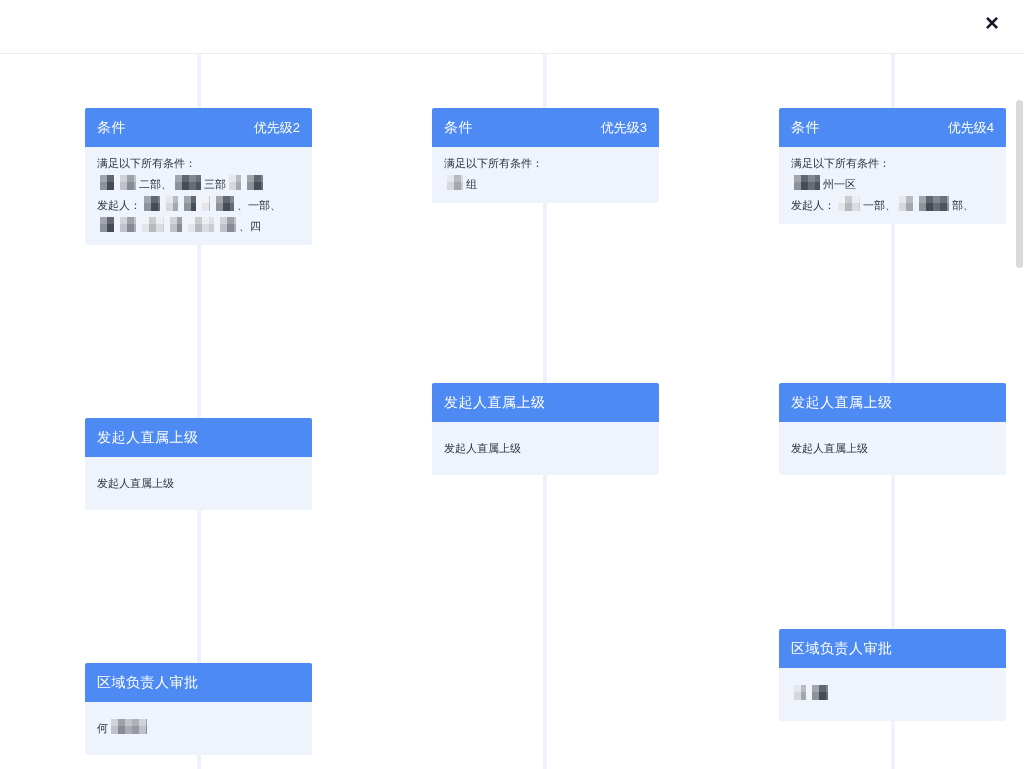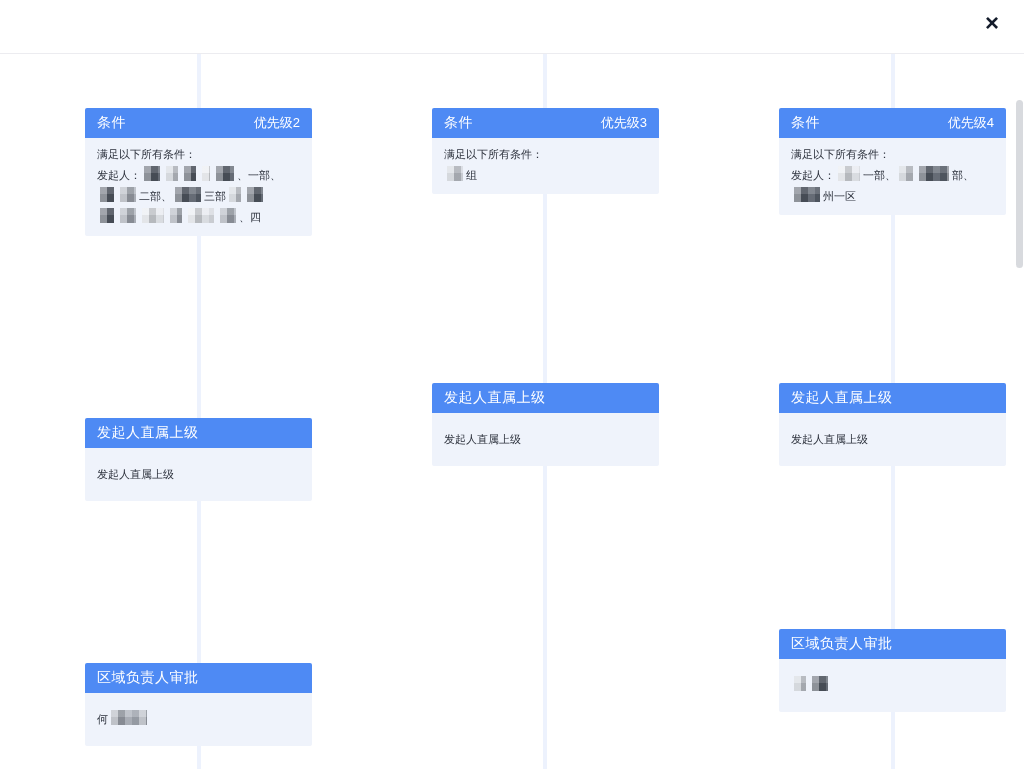--- a/index.html
+++ b/index.html
@@ -31,21 +31,21 @@
   .line-1{left:197px}
   .line-2{left:543px}
   .line-3{left:891px}
 
   
   .card{
     position:absolute;width:227px;z-index:2;border-radius:2px;overflow:hidden;
   }
   .card-head{
     display:flex;justify-content:space-between;align-items:center;
-    height:30px;padding:0 12px;box-sizing:border-box;
+    height:39px;padding:0 12px;box-sizing:border-box;
     background:var(--header-blue,#4e8af4);color:#ffffff;
   }
   .card-head .title{font-size:14px;font-weight:500;letter-spacing:.5px;}
   .card-head .prio{font-size:13px;font-weight:400;}
   .card-body{
     background:var(--card-bg,#eff3fb);
     padding:6px 12px 8px;box-sizing:border-box;
     font-size:11px;color:#2c313c;
   }
   .card.single .card-body{padding:16px 12px;}
@@ -95,22 +95,22 @@
     <div class="flow-line line-2"></div>
     <div class="flow-line line-3"></div>
 
     <div class="card" id="card-c1a">
       <div class="card-head">
         <span class="title">条件</span>
         <span class="prio">优先级2</span>
       </div>
       <div class="card-body">
           <div class="bline"><span>满足以下所有条件：</span></div>
+          <div class="bline"><span class="redact d" style="width: 14px;"></span><span class="redact m" style="width: 16px;"></span><span>二部、</span><span class="redact d" style="width: 26px;"></span><span>三部</span><span class="redact l" style="width: 12px;"></span><span class="redact d" style="width: 16px;"></span></div>
           <div class="bline"><span>发起人：</span><span class="redact d" style="width: 16px;"></span><span class="redact l" style="width: 12px;"></span><span class="redact d" style="width: 12px;"></span><span class="redact xl" style="width: 8px;"></span><span class="redact d" style="width: 18px;"></span><span>、一部、</span></div>
-          <div class="bline"><span class="redact d" style="width: 14px;"></span><span class="redact m" style="width: 16px;"></span><span>二部、</span><span class="redact d" style="width: 26px;"></span><span>三部</span><span class="redact l" style="width: 12px;"></span><span class="redact d" style="width: 16px;"></span></div>
           <div class="bline"><span class="redact d" style="width: 14px;"></span><span class="redact m" style="width: 16px;"></span><span class="redact xl" style="width: 22px;"></span><span class="redact m" style="width: 12px;"></span><span class="redact xl" style="width: 26px;"></span><span class="redact m" style="width: 16px;"></span><span>、四</span></div>
         </div>
     </div>
 
     <div class="card single" id="card-c1b">
       <div class="card-head">
         <span class="title">发起人直属上级</span>
       </div>
       <div class="card-body">
           <div class="bline"><span>发起人直属上级</span></div>
@@ -146,22 +146,22 @@
         </div>
     </div>
 
     <div class="card" id="card-c3a">
       <div class="card-head">
         <span class="title">条件</span>
         <span class="prio">优先级4</span>
       </div>
       <div class="card-body">
           <div class="bline"><span>满足以下所有条件：</span></div>
+          <div class="bline"><span class="redact d" style="width: 26px;"></span><span>州一区</span></div>
           <div class="bline"><span>发起人：</span><span class="redact xl" style="width: 22px;"></span><span>一部、</span><span class="redact l" style="width: 14px;"></span><span class="redact d" style="width: 30px;"></span><span>部、</span></div>
-          <div class="bline"><span class="redact d" style="width: 26px;"></span><span>州一区</span></div>
         </div>
     </div>
 
     <div class="card single" id="card-c3b">
       <div class="card-head">
         <span class="title">发起人直属上级</span>
       </div>
       <div class="card-body">
           <div class="bline"><span>发起人直属上级</span></div>
         </div>

